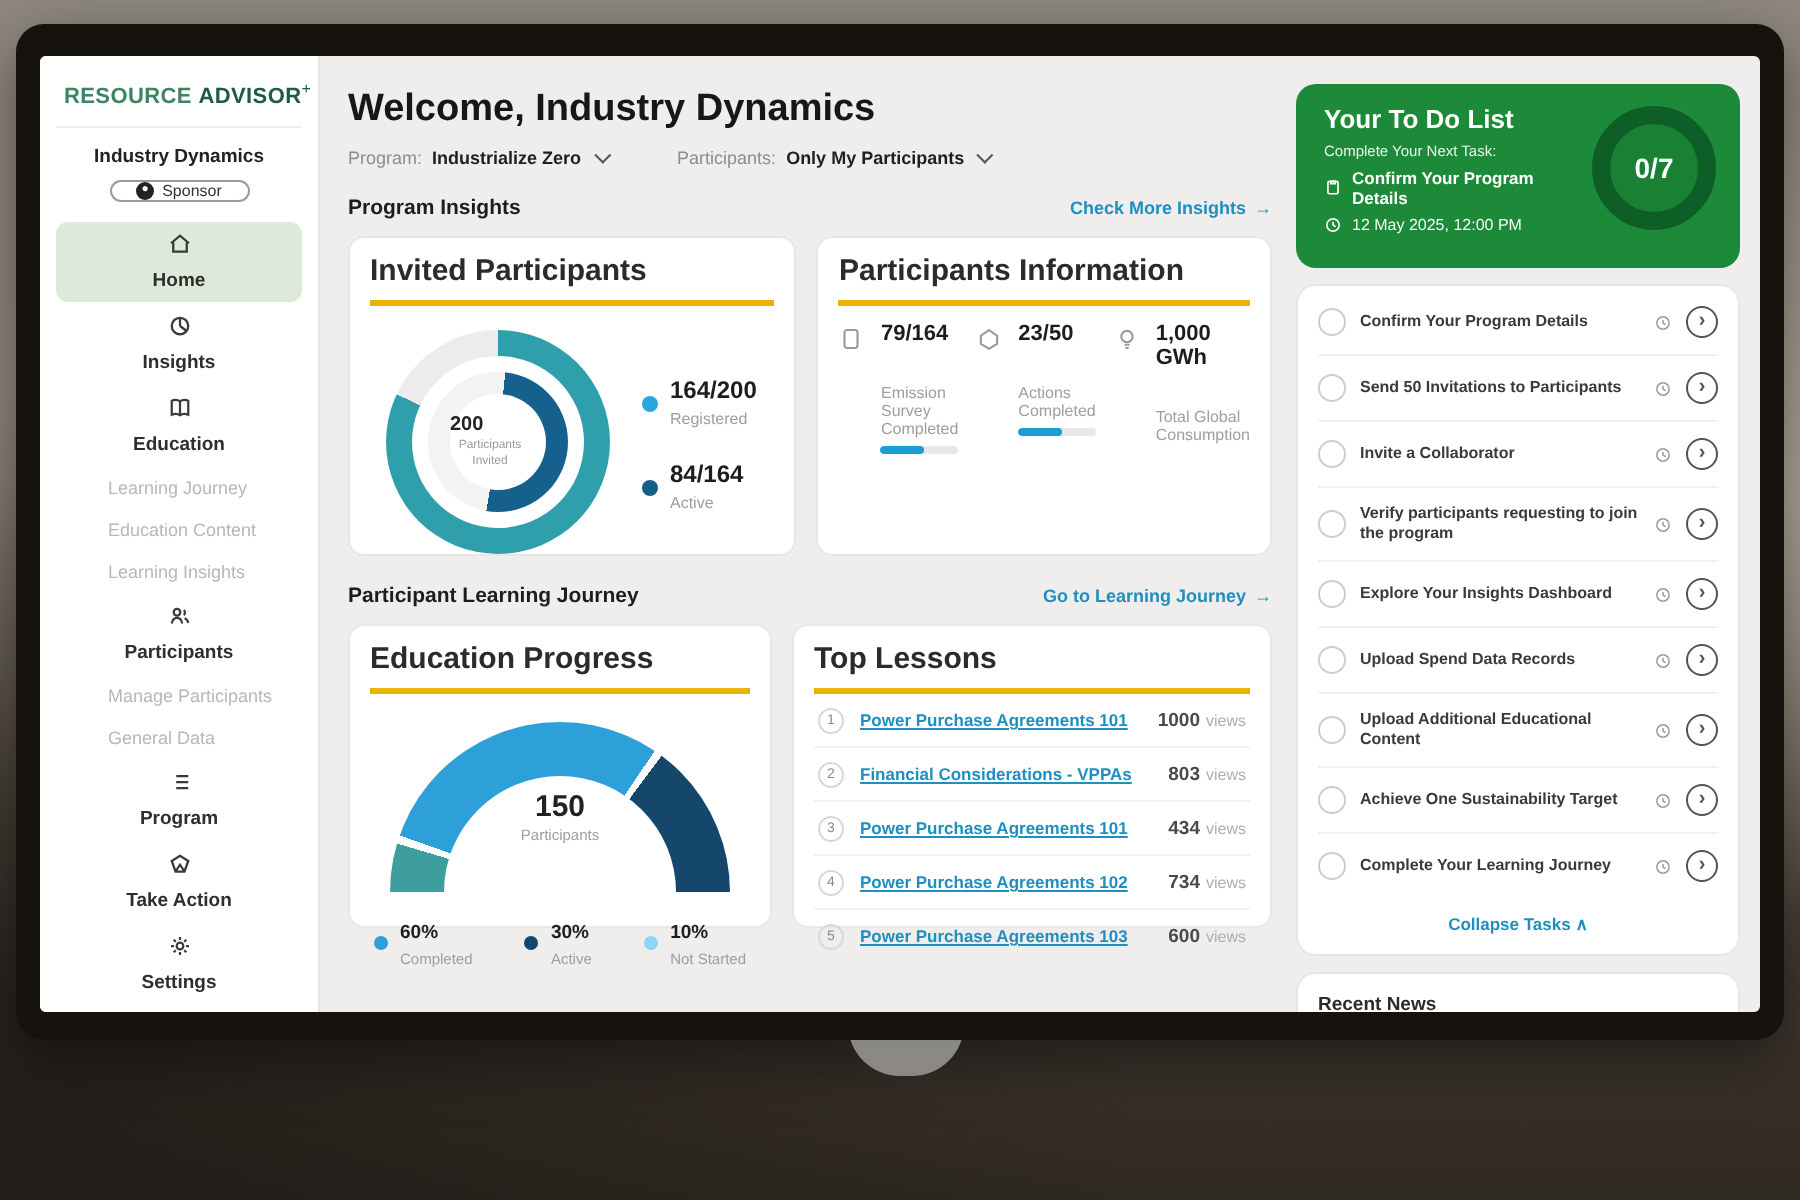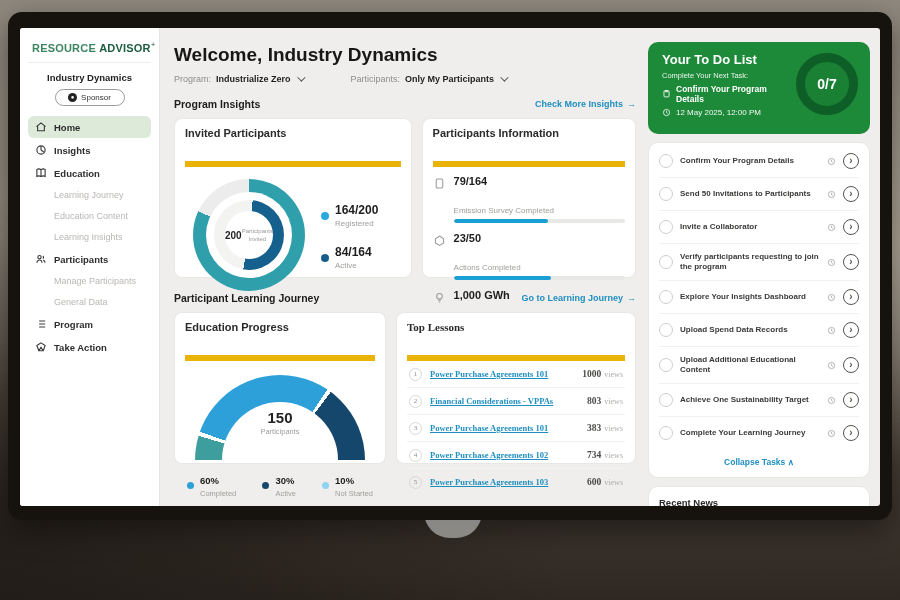--- a/index.html
+++ b/index.html
@@ -26,63 +26,63 @@
   .logo{ font-size:11px; letter-spacing:.2px; padding:2px 4px 8px 4px; border-bottom:1px solid #eee; white-space:nowrap;}
   .logo .l1{ color:#3d8460; font-weight:bold; }
   .logo .l2{ color:#1d5c40; font-weight:bold; }
   .logo sup{ font-size:8px; color:#1d5c40; }
   .org{ text-align:center; font-size:9.5px; font-weight:bold; color:#222; margin-top:9px; }
   .sponsor{ margin:6px auto 10px auto; width:70px; height:17px; border:1px solid #9a9a97; border-radius:9px;
     display:flex; align-items:center; justify-content:center; gap:4px; font-size:8px; color:#333; background:#fff;}
   .sponsor .sdot{ width:9px; height:9px; border-radius:50%; background:#222; color:#fff; font-size:6px;
     display:flex; align-items:center; justify-content:center; }
   .nav{ display:flex; flex-direction:column; gap:1px; }
-  .nav-item{ display:flex; align-items:flex-end; gap:7px; padding:5px 7px; border-radius:6px;
-    font-size:9.5px; font-weight:bold; color:#2e2e2e; cursor:pointer; }
+  .nav-item{ display:flex; align-items:center; gap:7px; padding:5px 7px; border-radius:6px;
+    font-size:9.5px; font-weight:bold; color:#2e2e2e; cursor:pointer;flex-direction:column; }
   .nav-item.active{ background:#ddead9; }
   .nav-item svg{ width:12px; height:12px; stroke:#3a3a3a; fill:none; stroke-width:1.5; flex:none;}
   .nav-sub{ padding:5px 7px 5px 26px; font-size:9px; color:#b9b7b3; cursor:pointer; }
 
   
   .main{ flex:1; padding:10px 12px 0 14px; display:flex; flex-direction:column; min-width:0;}
   .welcome{ font-size:19px; font-weight:bold; color:#171717; margin:6px 0 8px 0; }
-  .filters{ display:flex; gap:48px; font-size:9px; color:#8f8d89; margin-bottom:12px; }
+  .filters{ display:flex; gap:36px; font-size:9px; color:#8f8d89; margin-bottom:12px; }
   .filters .fval{ color:#1f1f1f; font-weight:bold; margin-left:5px; }
   .chev{ display:inline-block; width:6px; height:6px; border-right:1.4px solid #555; border-bottom:1.4px solid #555;
     transform:rotate(45deg) translateY(-2px); margin-left:6px; }
   .sec-row{ display:flex; align-items:center; justify-content:space-between; margin:2px 0 8px 0;}
   .sec-title{ font-size:10.5px; font-weight:bold; color:#1d1d1d; }
   .sec-link{ font-size:9px; font-weight:bold; color:#1f8fc0; cursor:pointer; white-space:nowrap;}
   .sec-link .arrow{ margin-left:4px; }
   .cards{ display:flex; gap:10px; margin-bottom:12px; }
   .card{ background:#fff; border-radius:8px; border:1px solid #e8e7e4; padding:8px 10px; }
-  .card-title{ font-size:11px; font-weight:bold; color:#2b2b2b; padding-bottom:22px; border-bottom:6px solid #eab308; }
+  .card-title{ font-size:15px; font-weight:bold; color:#2b2b2b; padding-bottom:6px; border-bottom:3px solid #eab308; }
 
   
   .card-invited{ flex:1.12; height:160px; }
   .inv-body{ display:flex; align-items:center; gap:16px; padding:12px 2px 0 8px;}
   .donut{ width:112px; height:112px; position:relative; flex:none;}
   .donut .d1{ position:absolute; inset:0; border-radius:50%;
     background:conic-gradient(#2fa0ab 0 82%, #ececec 82% 100%); }
   .donut .d2{ position:absolute; inset:13px; border-radius:50%; background:#fff; }
   .donut .d3{ position:absolute; inset:21px; border-radius:50%;
     background:conic-gradient(from 6deg, #16608d 0 51%, #f3f3f2 51% 100%); }
   .donut .d4{ position:absolute; inset:32px; border-radius:50%; background:#fff;
-    display:flex; flex-direction:row; align-items:center; justify-content:center; text-align:center;}
+    display:flex; flex-direction:column; align-items:flex-start; justify-content:center; text-align:center;}
   .donut .cv{ font-size:10px; font-weight:bold; color:#222;}
   .donut .cl{ font-size:6px; color:#9a9a97; margin-top:2px; line-height:1.3; width:40px;}
   .legend-col{ display:flex; flex-direction:column; gap:14px; }
   .leg-item{ display:flex; gap:6px; align-items:center;}
   .leg-dot{ width:8px; height:8px; border-radius:50%; margin-top:3px; flex:none;}
   .leg-val{ font-size:12px; font-weight:bold; color:#1d1d1d;}
   .leg-lab{ font-size:8px; color:#a09e9a; margin-top:1px;}
 
   
   .card-info{ flex:1; height:160px; }
-  .info-rows{ padding-top:8px; display:flex; flex-direction:column; gap:9px;}
+  .info-rows{ padding-top:8px; display:flex; flex-direction:row; gap:9px;}
   .info-row{ display:flex; gap:8px; }
   .info-row svg{ width:13px; height:13px; stroke:#9a9a97; fill:none; stroke-width:1.3; margin-top:2px; flex:none;}
   .info-main{ flex:1; }
   .info-val{ font-size:11px; font-weight:bold; color:#1d1d1d;}
   .info-lab{ font-size:8px; color:#a09e9a; margin:19px 0 4px 0;}
   .pbar{ height:4px; background:#e8e8e6; border-radius:2px; overflow:hidden;}
   .pbar i{ display:block; height:100%; background:#1a9fd4; border-radius:2px;}
 
   
   .card-gauge{ width:212px; min-width:212px; height:152px;}
@@ -95,21 +95,21 @@
   .gauge-center{ position:absolute; left:27px; top:27px; width:116px; height:116px; border-radius:50%; background:#fff;}
   .gauge-text{ position:absolute; left:0; top:34px; width:170px; text-align:center;}
   .gauge-text .cv{ font-size:15px; font-weight:bold; color:#222;}
   .gauge-text .cl{ font-size:7.5px; color:#a09e9a; margin-top:1px;}
   .gauge-legend{ display:flex; justify-content:space-between; padding:10px 2px 0 2px;}
   .gauge-legend .leg-val{ font-size:9.5px;}
   .gauge-legend .leg-lab{ font-size:7.5px;}
   .gauge-legend .leg-dot{ width:7px;height:7px; margin-top:2px;}
 
   
-  .card-lessons{ flex:1; height:152px;font-family:Liberation Serif, serif;}
+  .card-lessons{ flex:1; height:152px;}
   .lesson-rows{ display:flex; flex-direction:column;}
   .lesson{ display:flex; align-items:center; gap:8px; padding:6.5px 2px; border-bottom:1px solid #f2f2f0;}
   .lesson:last-child{ border-bottom:none;}
   .rank{ width:13px; height:13px; border:1px solid #d9d8d5; border-radius:50%; font-size:7px; color:#8a8a87;
     display:flex; align-items:center; justify-content:center; flex:none;}
   .ltitle{ flex:1; font-size:8.5px; font-weight:bold; color:#1f8fc0; text-decoration:underline; cursor:pointer;
     white-space:nowrap; overflow:hidden; text-overflow:ellipsis;}
   .lviews{ font-size:9.5px; font-weight:bold; color:#4a4a48; white-space:nowrap;}
   .lviews span{ font-size:8px; font-weight:normal; color:#b0aeaa; margin-left:3px;}
 
@@ -190,20 +190,27 @@
               <path d="M5.5 4h8 M5.5 8h8 M5.5 12h8 M2.5 4h.01 M2.5 8h.01 M2.5 12h.01"></path>
             </svg>
           <span>Program</span>
         </div>
         <div class="nav-item">
           <svg viewBox="0 0 16 16">
               <path d="M8 2.5 13.5 6 11 13H5L2.5 6Z M5 13l3-4.5L11 13"></path>
             </svg>
           <span>Take Action</span>
         </div>
+        <div class="nav-item">
+          <svg viewBox="0 0 16 16">
+              <circle cx="8" cy="8" r="2.2"></circle>
+              <path d="M8 2v2 M8 12v2 M2 8h2 M12 8h2 M3.8 3.8 5.2 5.2 M10.8 10.8l1.4 1.4 M12.2 3.8 10.8 5.2 M5.2 10.8 3.8 12.2"></path>
+            </svg>
+          <span>Settings</span>
+        </div>
       </div>
     </div>
 
     <div class="main">
       <div class="welcome">Welcome, Industry Dynamics</div>
       <div class="filters">
         <div>
           <span>Program:</span><span class="fval">Industrialize Zero</span><span class="chev"></span>
         </div>
         <div>
@@ -332,21 +339,21 @@
               <span class="lviews"><b>1000</b><span>views</span></span>
             </div>
             <div class="lesson">
               <span class="rank">2</span>
               <span class="ltitle">Financial Considerations - VPPAs</span>
               <span class="lviews"><b>803</b><span>views</span></span>
             </div>
             <div class="lesson">
               <span class="rank">3</span>
               <span class="ltitle">Power Purchase Agreements 101</span>
-              <span class="lviews"><b>383</b><span>views</span></span>
+              <span class="lviews"><b>434</b><span>views</span></span>
             </div>
             <div class="lesson">
               <span class="rank">4</span>
               <span class="ltitle">Power Purchase Agreements 102</span>
               <span class="lviews"><b>734</b><span>views</span></span>
             </div>
             <div class="lesson">
               <span class="rank">5</span>
               <span class="ltitle">Power Purchase Agreements 103</span>
               <span class="lviews"><b>600</b><span>views</span></span>

